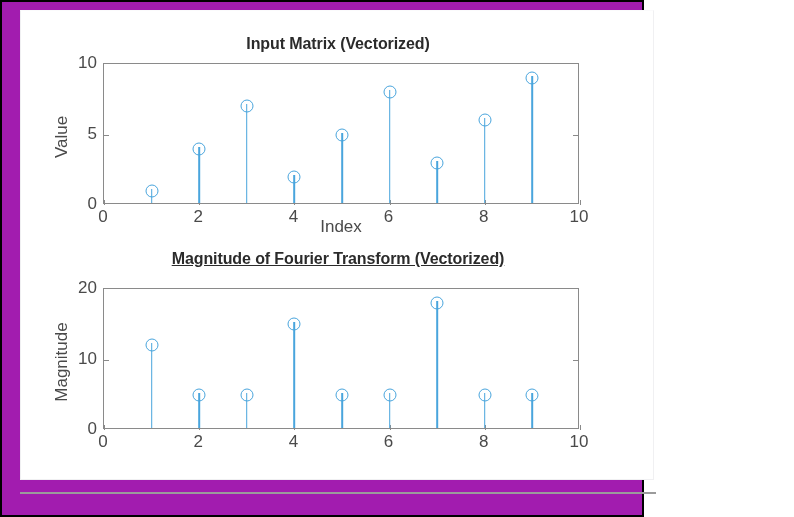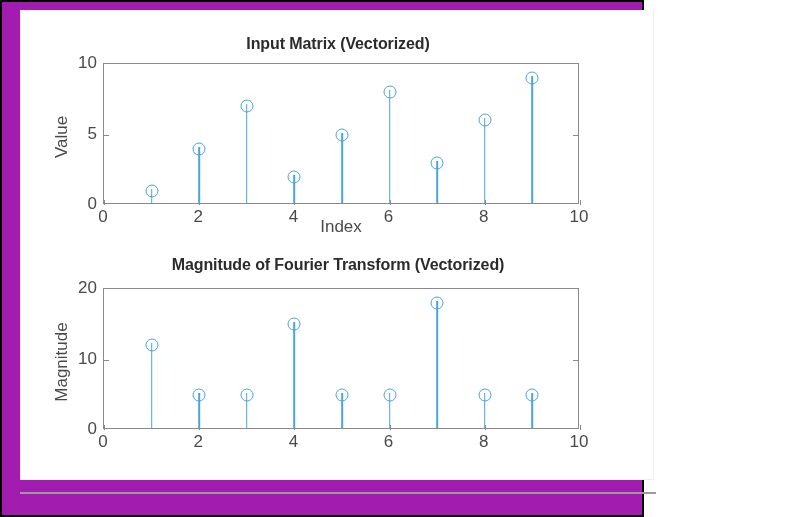--- a/index.html
+++ b/index.html
@@ -179,21 +179,21 @@
         <div class="xtick-label" style="left: 272.4px; top: 196px;">4</div>
         <div class="xtick-label" style="left: 367.6px; top: 196px;">6</div>
         <div class="xtick-label" style="left: 462.8px; top: 196px;">8</div>
         <div class="xtick-label" style="left: 558px; top: 196px;">10</div>
         <div class="ytick-label" style="left: 28px; width: 48px; top: 193px;">0</div>
         <div class="ytick-label" style="left: 28px; width: 48px; top: 122.5px;">5</div>
         <div class="ytick-label" style="left: 28px; width: 48px; top: 52px;">10</div>
       </div>
 
     <div class="chart" id="chart-1" style="left:0px; top:236px; width:634px; height:234px;">
-      <div class="chart-title" style="top:9px;">Magnitude of Fourier Transform (Vectorized)</div>
+      <div class="chart-title" style="top:3px;text-decoration:underline;">Magnitude of Fourier Transform (Vectorized)</div>
       <div class="plot-box" id="plot-1" style="left:82px; top:41px; width:476px; height:141px;">
           <div class="xtick-mark inner" style="left: 0px; top: 136px;"></div>
           <div class="xtick-mark inner" style="left: 95.2px; top: 136px;"></div>
           <div class="xtick-mark inner" style="left: 190.4px; top: 136px;"></div>
           <div class="xtick-mark inner" style="left: 285.6px; top: 136px;"></div>
           <div class="xtick-mark inner" style="left: 380.8px; top: 136px;"></div>
           <div class="xtick-mark inner" style="left: 476px; top: 136px;"></div>
           <div class="ytick-mark" style="top: 70.5px;"></div>
           <div class="ytick-mark right" style="top: 70.5px;"></div>
           <div class="stem-line" style="left: 47.6px; height: 84.6px; background: rgb(73, 165, 221);"></div>

